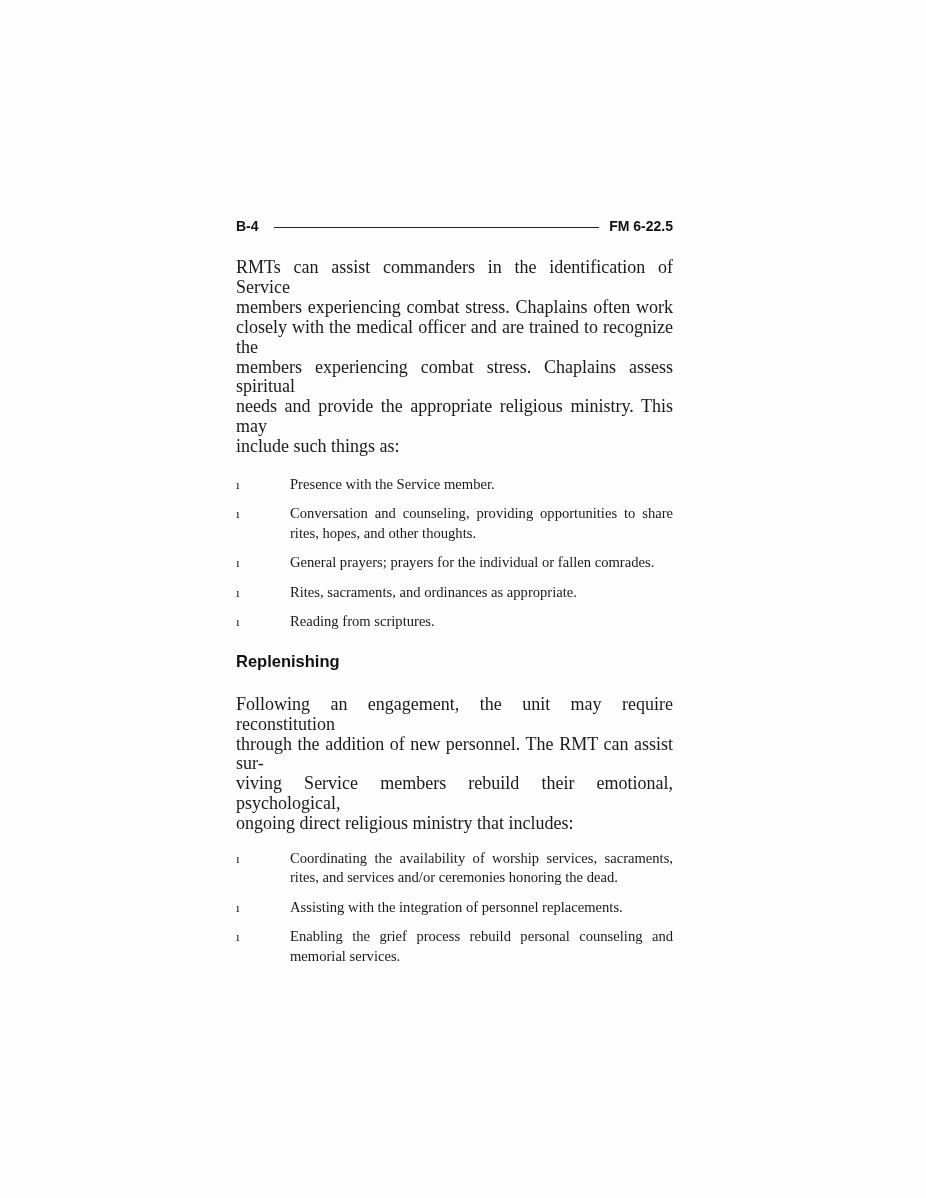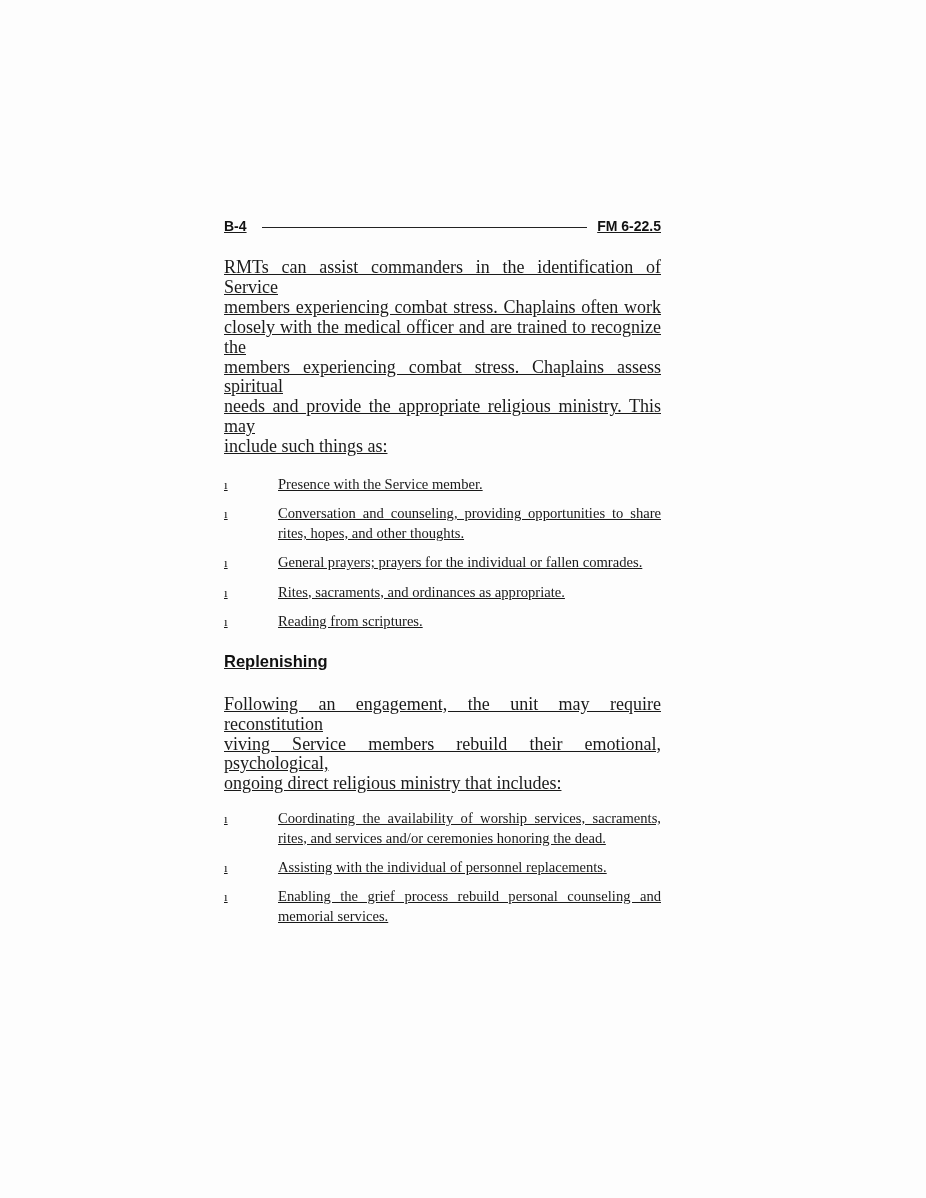--- a/index.html
+++ b/index.html
@@ -10,23 +10,22 @@
   }
   .page {
     position: relative;
     width: 926px; height: 1198px;
     background: #fdfdfd;
     overflow: hidden;
     color: #1a1a1a;
   }
   .content {
     position: absolute;
-    left: 224px; top: 0;
+    left: 236px; top: 0;
     width: 437px;
-    text-decoration: underline;
   }
   .doc-header {
     margin-top: 219px;
     display: flex;
     align-items: center;
     font-family: "Liberation Sans", sans-serif;
     font-weight: bold;
     font-size: 14px;
     line-height: 15px;
     color: #111;
@@ -132,35 +131,36 @@
               <span class="item-text">
                 <div class="line">Reading from scriptures.</div>
               </span>
             </li>
           </ul>
         </div>
         <div class="section">
           <h2 class="section-heading">Replenishing</h2>
           <div class="para">
             <div class="line j">Following an engagement, the unit may require reconstitution</div>
+            <div class="line j">through the addition of new personnel. The RMT can assist sur-</div>
             <div class="line j">viving Service members rebuild their emotional, psychological,</div>
             <div class="line">ongoing direct religious ministry that includes:</div>
           </div>
           <ul class="blist">
             <li>
               <span class="bullet">ı</span>
               <span class="item-text">
                 <div class="line j">Coordinating the availability of worship services, sacraments,</div>
                 <div class="line">rites, and services and/or ceremonies honoring the dead.</div>
               </span>
             </li>
             <li>
               <span class="bullet">ı</span>
               <span class="item-text">
-                <div class="line">Assisting with the individual of personnel replacements.</div>
+                <div class="line">Assisting with the integration of personnel replacements.</div>
               </span>
             </li>
             <li>
               <span class="bullet">ı</span>
               <span class="item-text">
                 <div class="line j">Enabling the grief process rebuild personal counseling and</div>
                 <div class="line">memorial services.</div>
               </span>
             </li>
           </ul>

